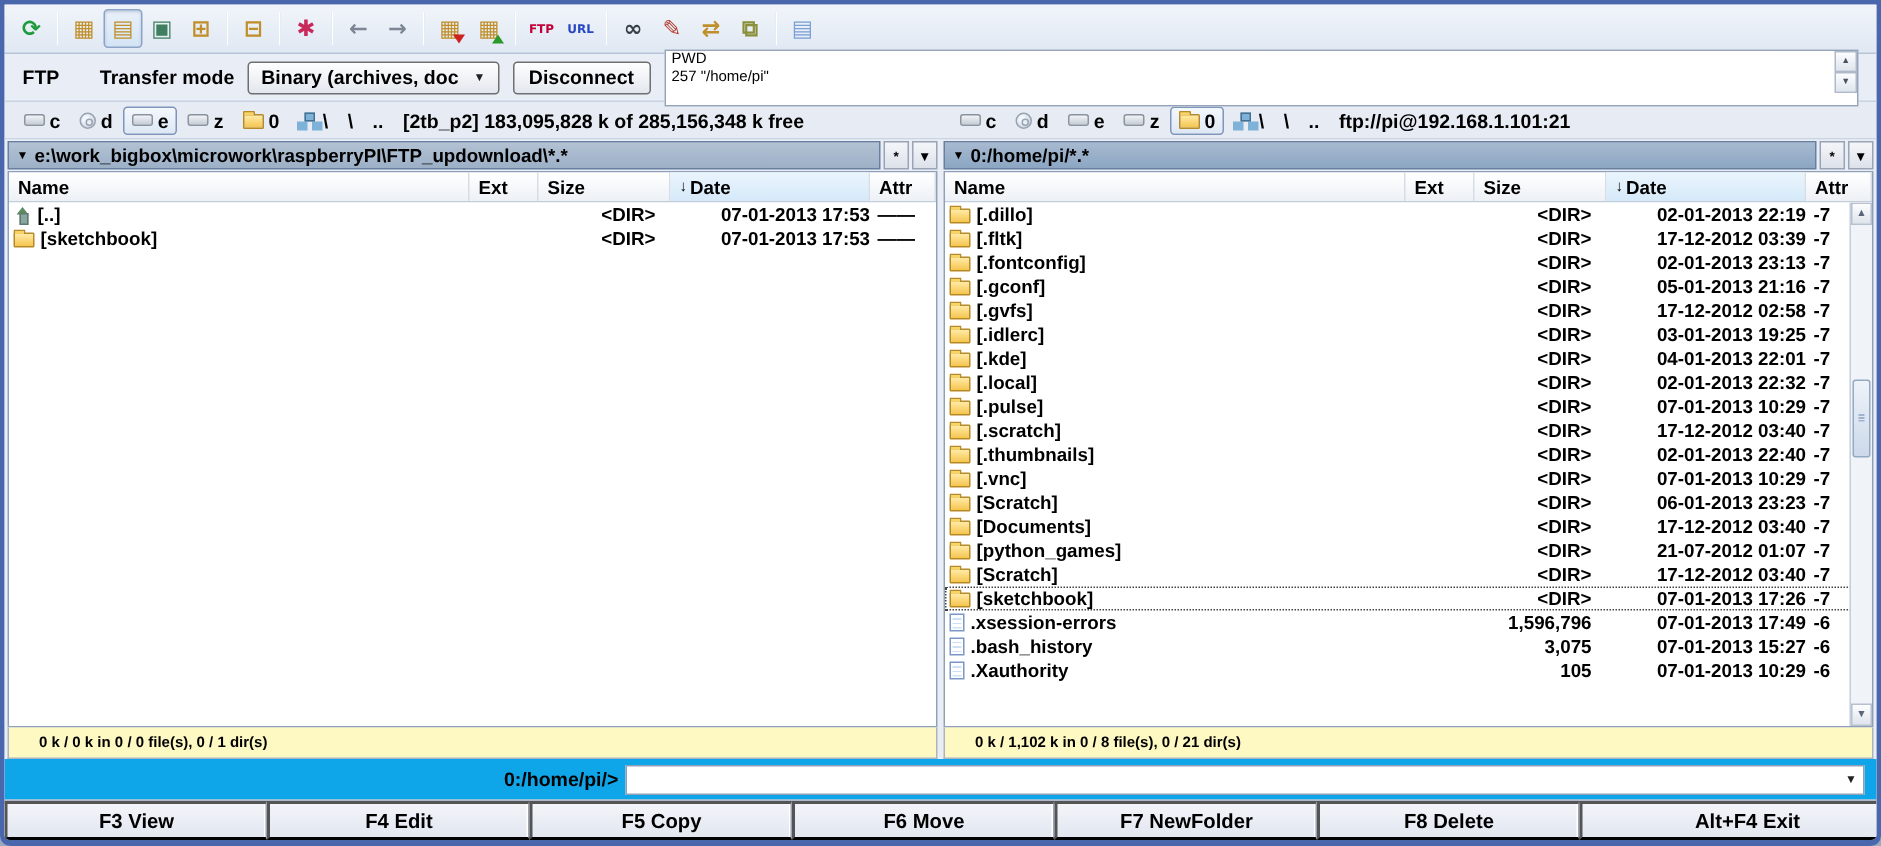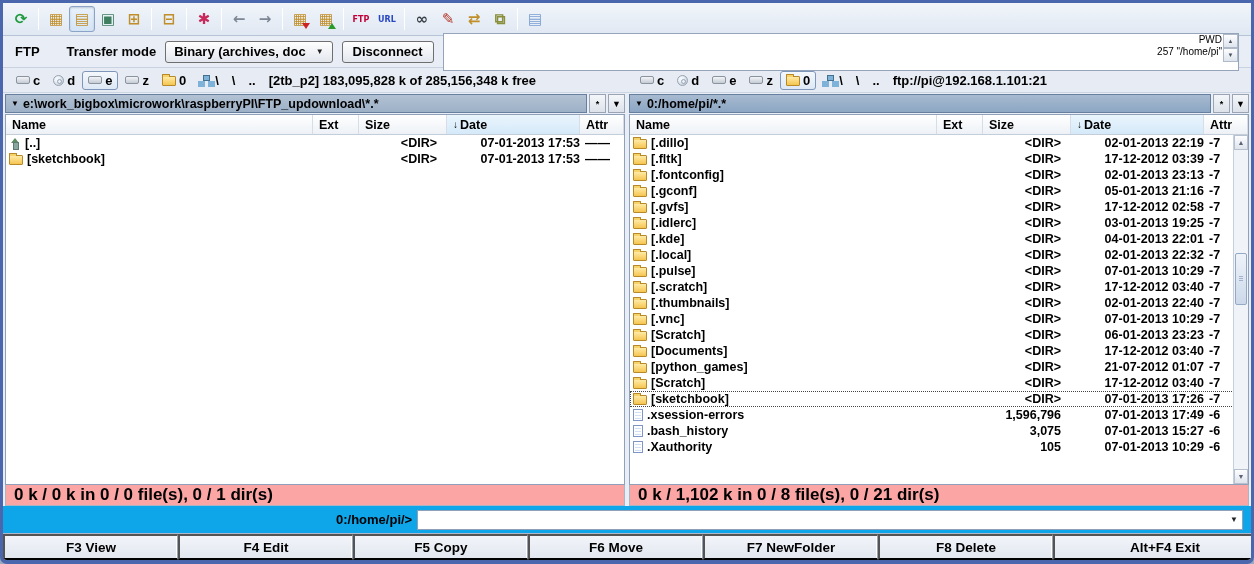--- a/index.html
+++ b/index.html
@@ -29,21 +29,21 @@
 
   
   .ftpbar { height:32px; flex:0 0 32px; display:flex; align-items:center; gap:9px; padding:0 12px 0 12px;
             background:#e9eef6; border-bottom:1px solid #c9d2e0; font-size:13px; font-weight:bold; color:#000; }
   .combo { display:flex; align-items:center; gap:10px; padding:2px 8px; border:1px solid #6f6f6f; border-radius:3px;
            background:linear-gradient(#fefefe,#e3e7ee); font-weight:bold; font-size:13px; height:22px; }
   .combo .caret, .dd-caret { font-size:8px; color:#222; }
   .btn { padding:2px 10px; height:22px; border:1px solid #6f6f6f; border-radius:3px;
          background:linear-gradient(#fefefe,#e3e7ee); font-weight:bold; font-size:13px; font-family:"Liberation Sans",sans-serif; }
   .pwdbox { flex:1; height:38px; background:#fff; border:1px solid #96a4ba; font-size:10px; font-weight:normal;
-            line-height:12px; padding:0 16px 0 4px; position:relative; overflow:hidden;text-align:right; }
+            line-height:12px; padding:0 16px 0 4px; position:relative; overflow:hidden; }
   .spinner { position:absolute; right:0; top:0; width:15px; height:24px; display:flex; flex-direction:column; }
   .spin-btn { flex:1; font-size:6px; display:flex; align-items:center; justify-content:center;
               background:linear-gradient(#fcfdfe,#dfe5ee); border:1px solid #aeb9c9; color:#49525f; }
 
   
   .drivebar-row { height:25px; flex:0 0 25px; display:flex; background:#e7ecf4; border-bottom:1px solid #cbd4e1; }
   .half { flex:1 1 0; display:flex; align-items:center; padding:0 7px; gap:1px; font-size:13px; font-weight:bold; overflow:hidden; white-space:nowrap; }
   .drive { display:flex; align-items:center; gap:3px; padding:1px 5px; border:1px solid transparent; border-radius:3px; cursor:default; }
   .drive.active { border-color:#7e96ba; background:linear-gradient(#f4f8fc,#dde8f5); }
   .bar-info { margin-left:6px; }
@@ -80,22 +80,22 @@
   .hrow .sort-arrow { font-size:10px; margin-right:2px; }
   .flist { flex:1 1 auto; position:relative; overflow:hidden; font-size:12.5px; font-weight:bold; background:#fff; }
   .frow { height:16px; display:grid; align-items:center; white-space:nowrap; }
   .frow.focused { outline:1px dotted #444; outline-offset:-1px; }
   .cell-name { display:flex; align-items:center; gap:4px; padding-left:3px; overflow:hidden; }
   .cell-ext { overflow:hidden; }
   .cell-size { text-align:right; padding-right:10px; }
   .cell-date { padding-left:7px;text-align:right; }
   .cell-attr { padding-left:5px; overflow:hidden; }
   .grid-cols { grid-template-columns:minmax(0,1fr) 46px 88px 133px 44px; }
-  .statusbar { height:21px; flex:0 0 21px; display:flex; align-items:center; padding:0 8px; background:#fca5a5;
-               border:1px solid #aab4c4; border-top:none; font-size:17px; font-weight:bold; }
+  .statusbar { height:21px; flex:0 0 21px; display:flex; align-items:center; padding:0 20px; background:#fef9c3;
+               border:1px solid #aab4c4; border-top:none; font-size:10px; font-weight:bold; }
 
   
   .vscroll { position:absolute; top:0; right:0; bottom:0; width:15px; background:#f0f3f8; border-left:1px solid #c6cfdc; }
   .vs-arrow { position:absolute; left:0; right:0; height:15px; display:flex; align-items:center; justify-content:center;
               font-size:7px; color:#5a6678; background:linear-gradient(#fdfdfe,#dfe4ec); border:1px solid #b6c0cf; }
   .vs-arrow.up { top:0; } .vs-arrow.down { bottom:0; }
   .vs-thumb { position:absolute; left:1px; right:1px; top:118px; height:52px; border:1px solid #93a9c4; border-radius:2px;
               background:linear-gradient(#eef3f9,#ccd9ea); }
   .vs-thumb::after { content:""; position:absolute; left:3px; right:3px; top:50%; margin-top:-3px; height:5px;
                      background:repeating-linear-gradient(#9fb4cc 0 1px, transparent 1px 2px); }

